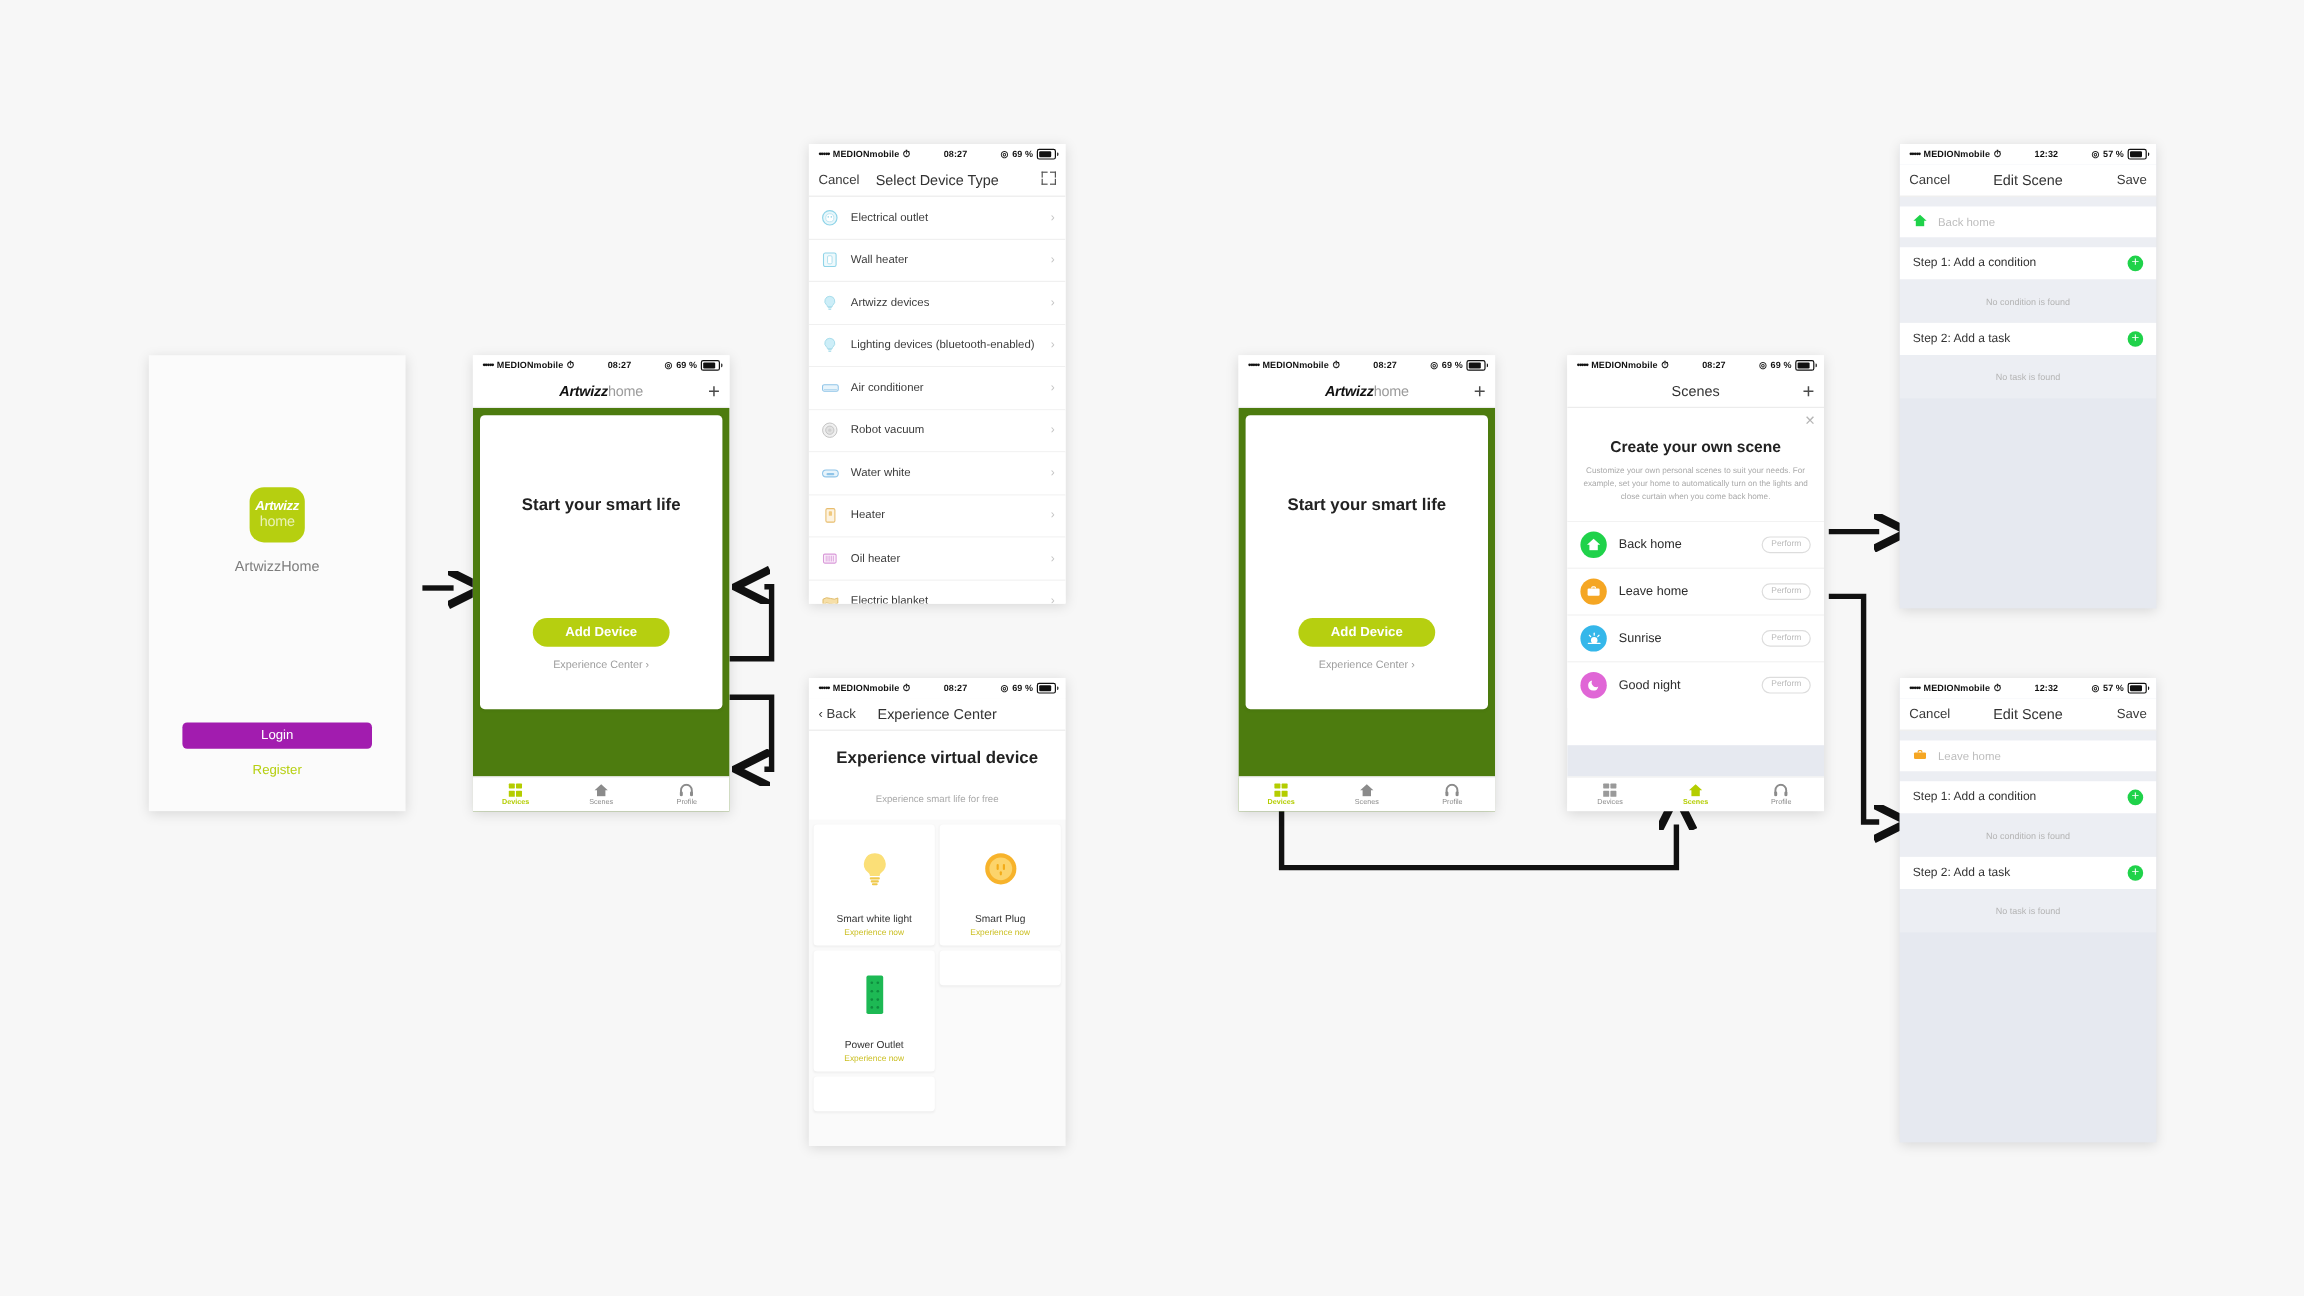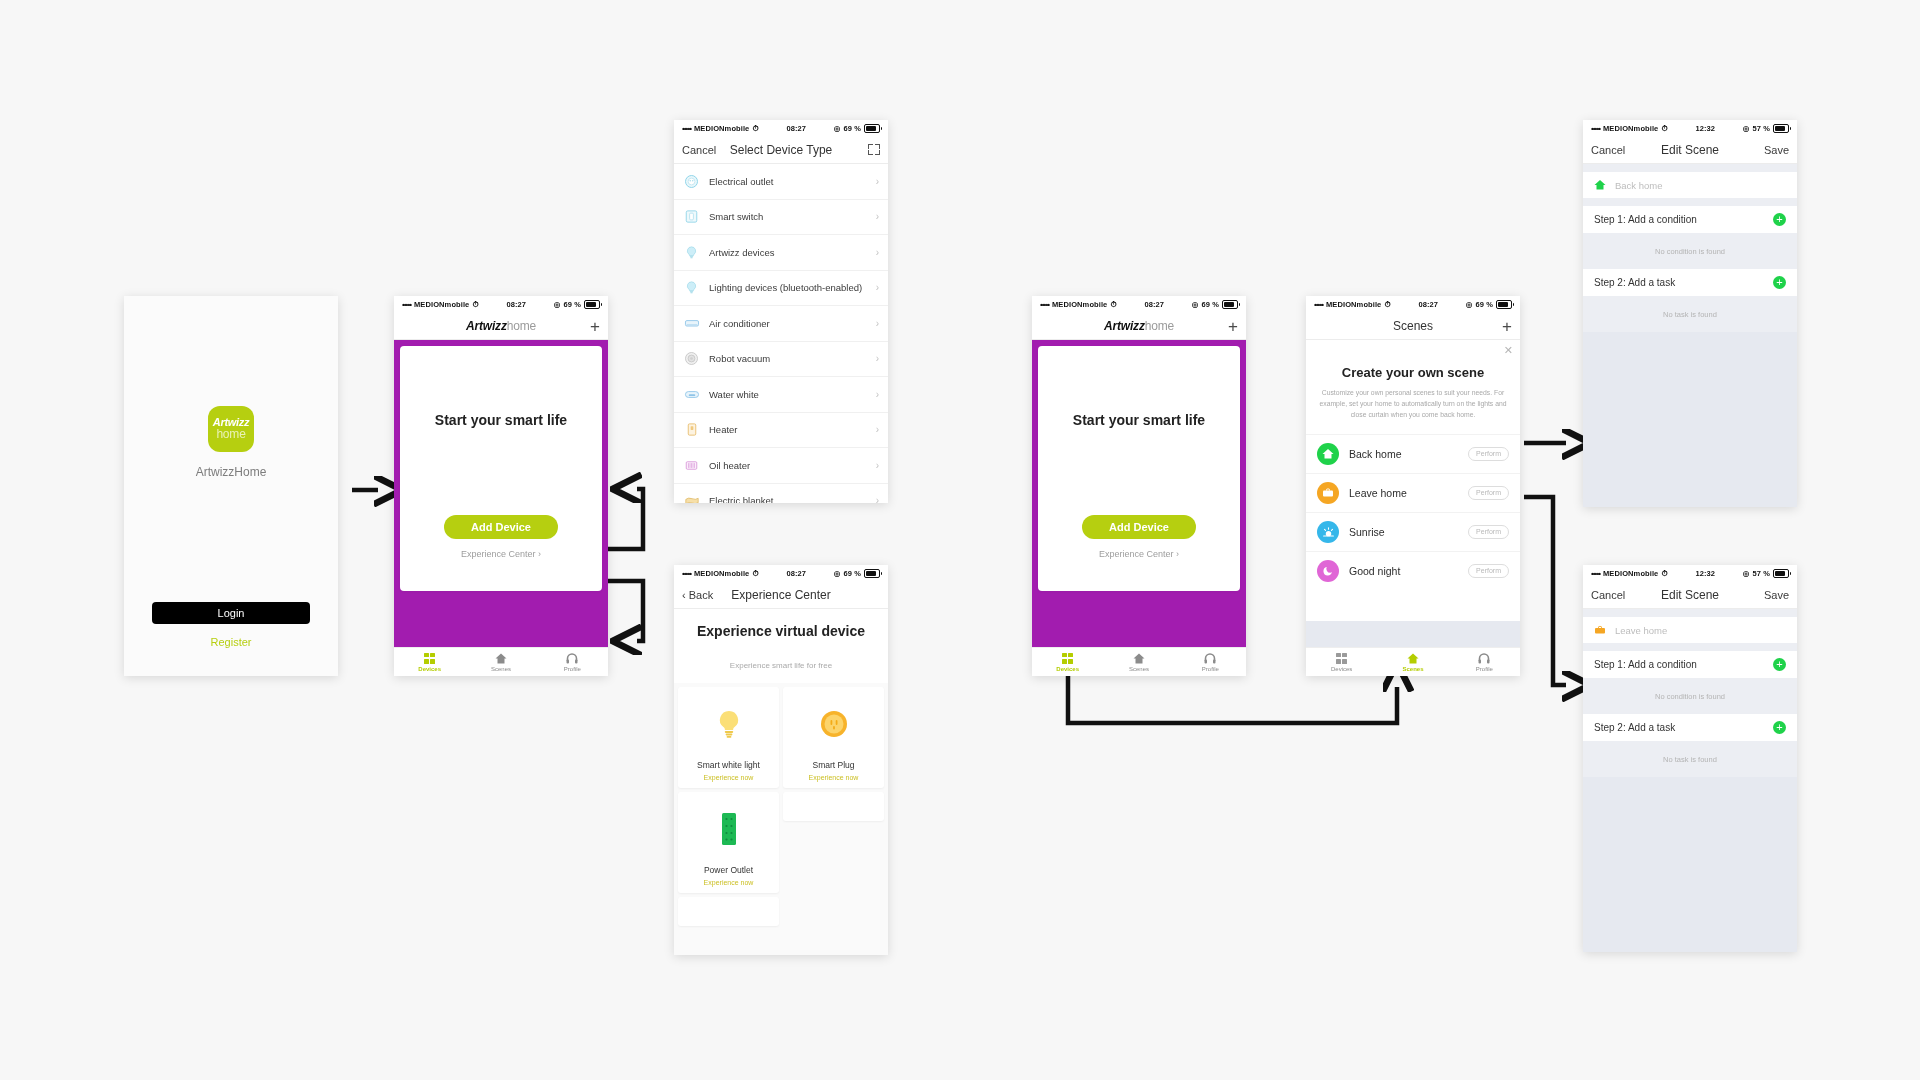--- a/index.html
+++ b/index.html
@@ -60,21 +60,21 @@
 
   .plus{font-size:17px;line-height:1;color:#4a4a4a;font-weight:300;}
 
   .scanicon{width:12px;height:11px;position:relative;display:inline-block;}
   .scanicon i{position:absolute;width:4px;height:4px;}
   .scanicon i:nth-child(1){left:0;top:0;border-left:1.3px solid #555;border-top:1.3px solid #555;}
   .scanicon i:nth-child(2){right:0;top:0;border-right:1.3px solid #555;border-top:1.3px solid #555;}
   .scanicon i:nth-child(3){left:0;bottom:0;border-left:1.3px solid #555;border-bottom:1.3px solid #555;}
   .scanicon i:nth-child(4){right:0;bottom:0;border-right:1.3px solid #555;border-bottom:1.3px solid #555;}
 
-  .phone-body{background:#a21caf;height:100%;}
+  .phone-body{background:#4d7c0f;height:100%;}
 
   
   .tabbar{
     position:absolute;left:0;right:0;bottom:0;height:28px;
     background:#fff;border-top:1px solid #eee;
     display:flex;align-items:center;
   }
   .tab{flex:1;display:flex;flex-direction:column;align-items:center;justify-content:center;gap:2px;}
   .tab .tlabel{font-size:6px;color:#8b8b8b;}
   .tab.active .tlabel{color:#b4cd00;font-weight:bold;}
@@ -88,21 +88,21 @@
   .app-logo{
     width:46px;height:46px;border-radius:12px;background:#b6cf10;
     margin-top:110px;display:flex;flex-direction:column;align-items:center;justify-content:center;
     color:#fff;line-height:1.02;
   }
   .app-logo .l1{font-size:11px;font-weight:bold;font-style:italic;letter-spacing:-.3px;}
   .app-logo .l2{font-size:12px;font-weight:300;color:#e9f2b6;letter-spacing:-.2px;}
   .app-name{margin-top:13px;font-size:12px;color:#7d7d7d;}
   .login-btn{
     position:absolute;left:28px;right:28px;bottom:52px;height:22px;border-radius:4px;
-    background:#000000;color:#fff;font-size:11px;display:flex;align-items:center;justify-content:center;
+    background:#a21caf;color:#fff;font-size:11px;display:flex;align-items:center;justify-content:center;
     cursor:pointer;
   }
   .register-link{
     position:absolute;left:0;right:0;bottom:28px;text-align:center;
     font-size:11px;color:#b6cf10;cursor:pointer;
   }
 
   
   .dev-screen{width:214px;height:380px;}
   .dev-card{
@@ -321,21 +321,21 @@
         <span class="chev">›</span>
       </div>
 
       <div class="dt-row">
         <span class="dt-ico">
           <svg width="15" height="15" viewBox="0 0 20 20">
               <rect x="3" y="2.5" width="14" height="15" rx="2" fill="#eef9fc" stroke="#8fd4e8" stroke-width="1.2"></rect>
               <rect x="7.5" y="5.5" width="5" height="9" rx="1.4" fill="#fff" stroke="#a9dcec" stroke-width="1"></rect>
             </svg>
         </span>
-        <span class="dt-label">Smart switch</span>
+        <span class="dt-label">Wall heater</span>
         <span class="chev">›</span>
       </div>
 
       <div class="dt-row">
         <span class="dt-ico">
           <svg width="15" height="15" viewBox="0 0 20 20">
               <path d="M10 2.5a5.5 5.5 0 0 1 3.6 9.7c-.6.5-.9 1-.9 1.8H7.3c0-.8-.3-1.3-.9-1.8A5.5 5.5 0 0 1 10 2.5z" fill="#cdeef8" stroke="#9cd8e8" stroke-width=".9"></path>
               <rect x="7.7" y="14.6" width="4.6" height="1.2" rx=".5" fill="#9cd8e8"></rect>
               <rect x="8.3" y="16.4" width="3.4" height="1.1" rx=".5" fill="#9cd8e8"></rect>
             </svg>

